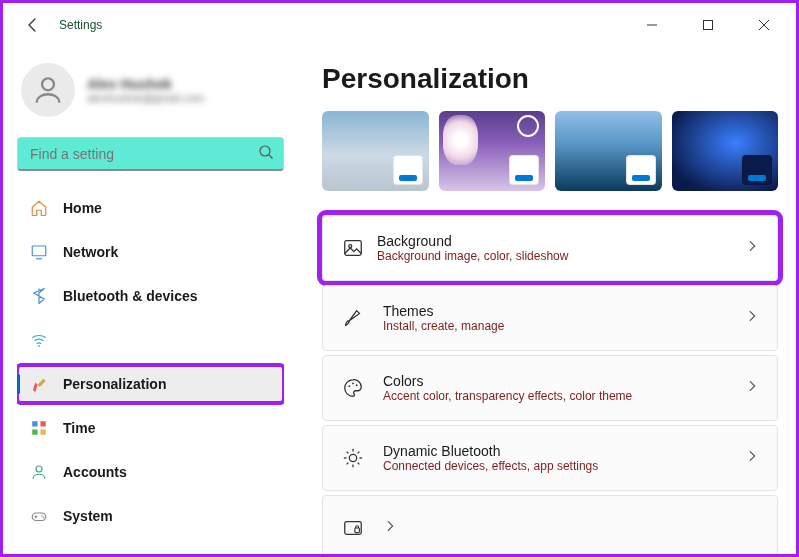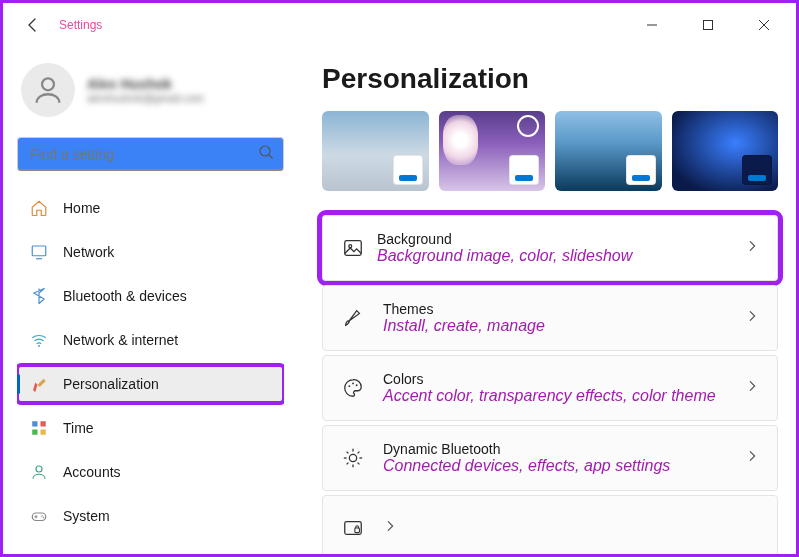--- a/index.html
+++ b/index.html
@@ -1,37 +1,37 @@
 <!DOCTYPE html>
 <html><head>
 <meta charset="utf-8">
 <style>
 * { box-sizing: border-box; margin: 0; padding: 0; font-family: "Segoe UI", -apple-system, sans-serif; }
 body { background: #fff; width: 799px; height: 557px; overflow: hidden; position: relative; border: 3px solid #a020f0; }
 
 .titlebar { height: 44px; display: flex; align-items: center; padding: 0 8px 0 14px; }
 .back-btn { width: 32px; height: 32px; display: flex; align-items: center; justify-content: center; cursor: pointer; border-radius: 4px; }
-.title { font-size: 12px; margin-left: 10px; color: #ec4899; }
+.title { font-size: 12px; margin-left: 10px; color: #14532d; }
 .winbtns { margin-left: auto; display: flex; gap: 16px; padding-right: 4px; }
 .winbtn { width: 40px; height: 32px; display: flex; align-items: center; justify-content: center; cursor: pointer; }
 
 .app { display: flex; height: calc(100% - 44px); }
 
 .sidebar { width: 295px; padding: 12px 14px 0 14px; display: flex; flex-direction: column; overflow: hidden; }
 .profile { display: flex; align-items: center; gap: 12px; margin-top: 4px; margin-bottom: 20px; padding-left: 4px; }
 .avatar { width: 54px; height: 54px; border-radius: 50%; background: #eaeaea; display: flex; align-items: center; justify-content: center; }
 .profile-text { filter: blur(3px); }
 .profile-name { font-size: 14px; font-weight: 600; color: #444; }
 .profile-email { font-size: 11px; color: #666; }
 
 .search { position: relative; margin-bottom: 18px; }
-.search input { width: 100%; height: 34px; border: 1px solid #ccc; border-bottom: 2px solid #888; border-radius: 4px; padding: 0 36px 0 12px; font-size: 14px; background: #3b82f6; }
+.search input { width: 100%; height: 34px; border: 1px solid #ccc; border-bottom: 2px solid #888; border-radius: 4px; padding: 0 36px 0 12px; font-size: 14px; background: #5eead4; }
 .search .sicon { position: absolute; right: 10px; top: 50%; transform: translateY(-50%); }
 
-.nav { display: flex; flex-direction: column; gap: 6px; overflow-y: auto; }
+.nav { display: flex; flex-direction: column; gap: 6px; overflow-y: auto; font-weight: bold; }
 .nav-item { display: flex; align-items: center; gap: 14px; height: 38px; padding: 0 12px; border-radius: 4px; cursor: pointer; font-size: 14px; color: #1a1a1a; position: relative; }
 .nav-item.selected { background: #ededed; }
 .nav-item.selected::before { content:""; position:absolute; left:0; top:9px; bottom:9px; width:3px; background:#0067c0; border-radius:2px; }
 .nav-item.highlight { outline: 4px solid #a020f0; outline-offset: -2px; border-radius: 4px; }
 .nav-icon { width: 20px; height: 20px; display: flex; align-items: center; justify-content: center; flex-shrink: 0; }
 
 .content { flex: 1; padding: 16px 18px 0 24px; overflow-y: auto; }
 .content h1 { font-size: 28px; font-weight: 600; color: #1a1a1a; margin-bottom: 16px; }
 
 .thumbs { display: flex; gap: 10px; margin-bottom: 24px; }
@@ -45,21 +45,21 @@
 .t3 { background: linear-gradient(180deg,#8fbfe6 0%,#5a98c8 40%,#0a3a5c 100%); }
 .t4 { background: radial-gradient(ellipse at 60% 40%, #3a7fff 0%, #0a1a4a 80%); }
 .t4 .mini { background:#0a1a4a; }
 
 .cards { display: flex; flex-direction: column; gap: 4px; }
 .card { display: flex; align-items: center; height: 66px; padding: 0 18px; border: 1px solid #e4e4e4; border-radius: 4px; background: #fbfbfb; cursor: pointer; gap: 18px; }
 .card.highlight { outline: 5px solid #a020f0; background:#fff;gap:12px; }
 .card .cicon { width: 24px; height: 24px; display:flex; align-items:center; justify-content:center; flex-shrink:0; }
 .card .ctxt { flex: 1; }
 .card .ctitle { font-size: 14px; color: #1a1a1a; }
-.card .csub { font-size: 16px; color: #a21caf; font-style: italic; }
+.card .csub { font-size: 12px; color: #7f1d1d; }
 .card .chev { flex-shrink:0; }
 
 
 .content::-webkit-scrollbar{width:8px}
 .content::-webkit-scrollbar-thumb{background:#c8c8c8;border-radius:4px}
 </style>
 </head>
 <body>
 
 <div class="titlebar">
@@ -139,21 +139,20 @@
           </span>
           <span>Bluetooth &amp; devices</span>
         </div>
         <div class="nav-item">
           <span class="nav-icon">
             <svg width="18" height="18" viewBox="0 0 24 24">
               <path d="M3 9a15 15 0 0118 0M6 13a10 10 0 0112 0M9 17a5 5 0 016 0" fill="none" stroke="#3aa8c8" stroke-width="1.6"></path>
               <circle cx="12" cy="20" r="1.2" fill="#3aa8c8"></circle>
             </svg>
           </span>
-          <span>Network &amp; internet</span>
         </div>
         <div class="nav-item selected highlight">
           <span class="nav-icon">
             <svg width="18" height="18" viewBox="0 0 24 24">
               <path d="M4 20l3-10 3 3-3 10z" fill="#e85a5a"></path>
               <path d="M10 13l8-8 3 3-8 8" fill="#d4a84a"></path>
             </svg>
           </span>
           <span>Personalization</span>
         </div>

